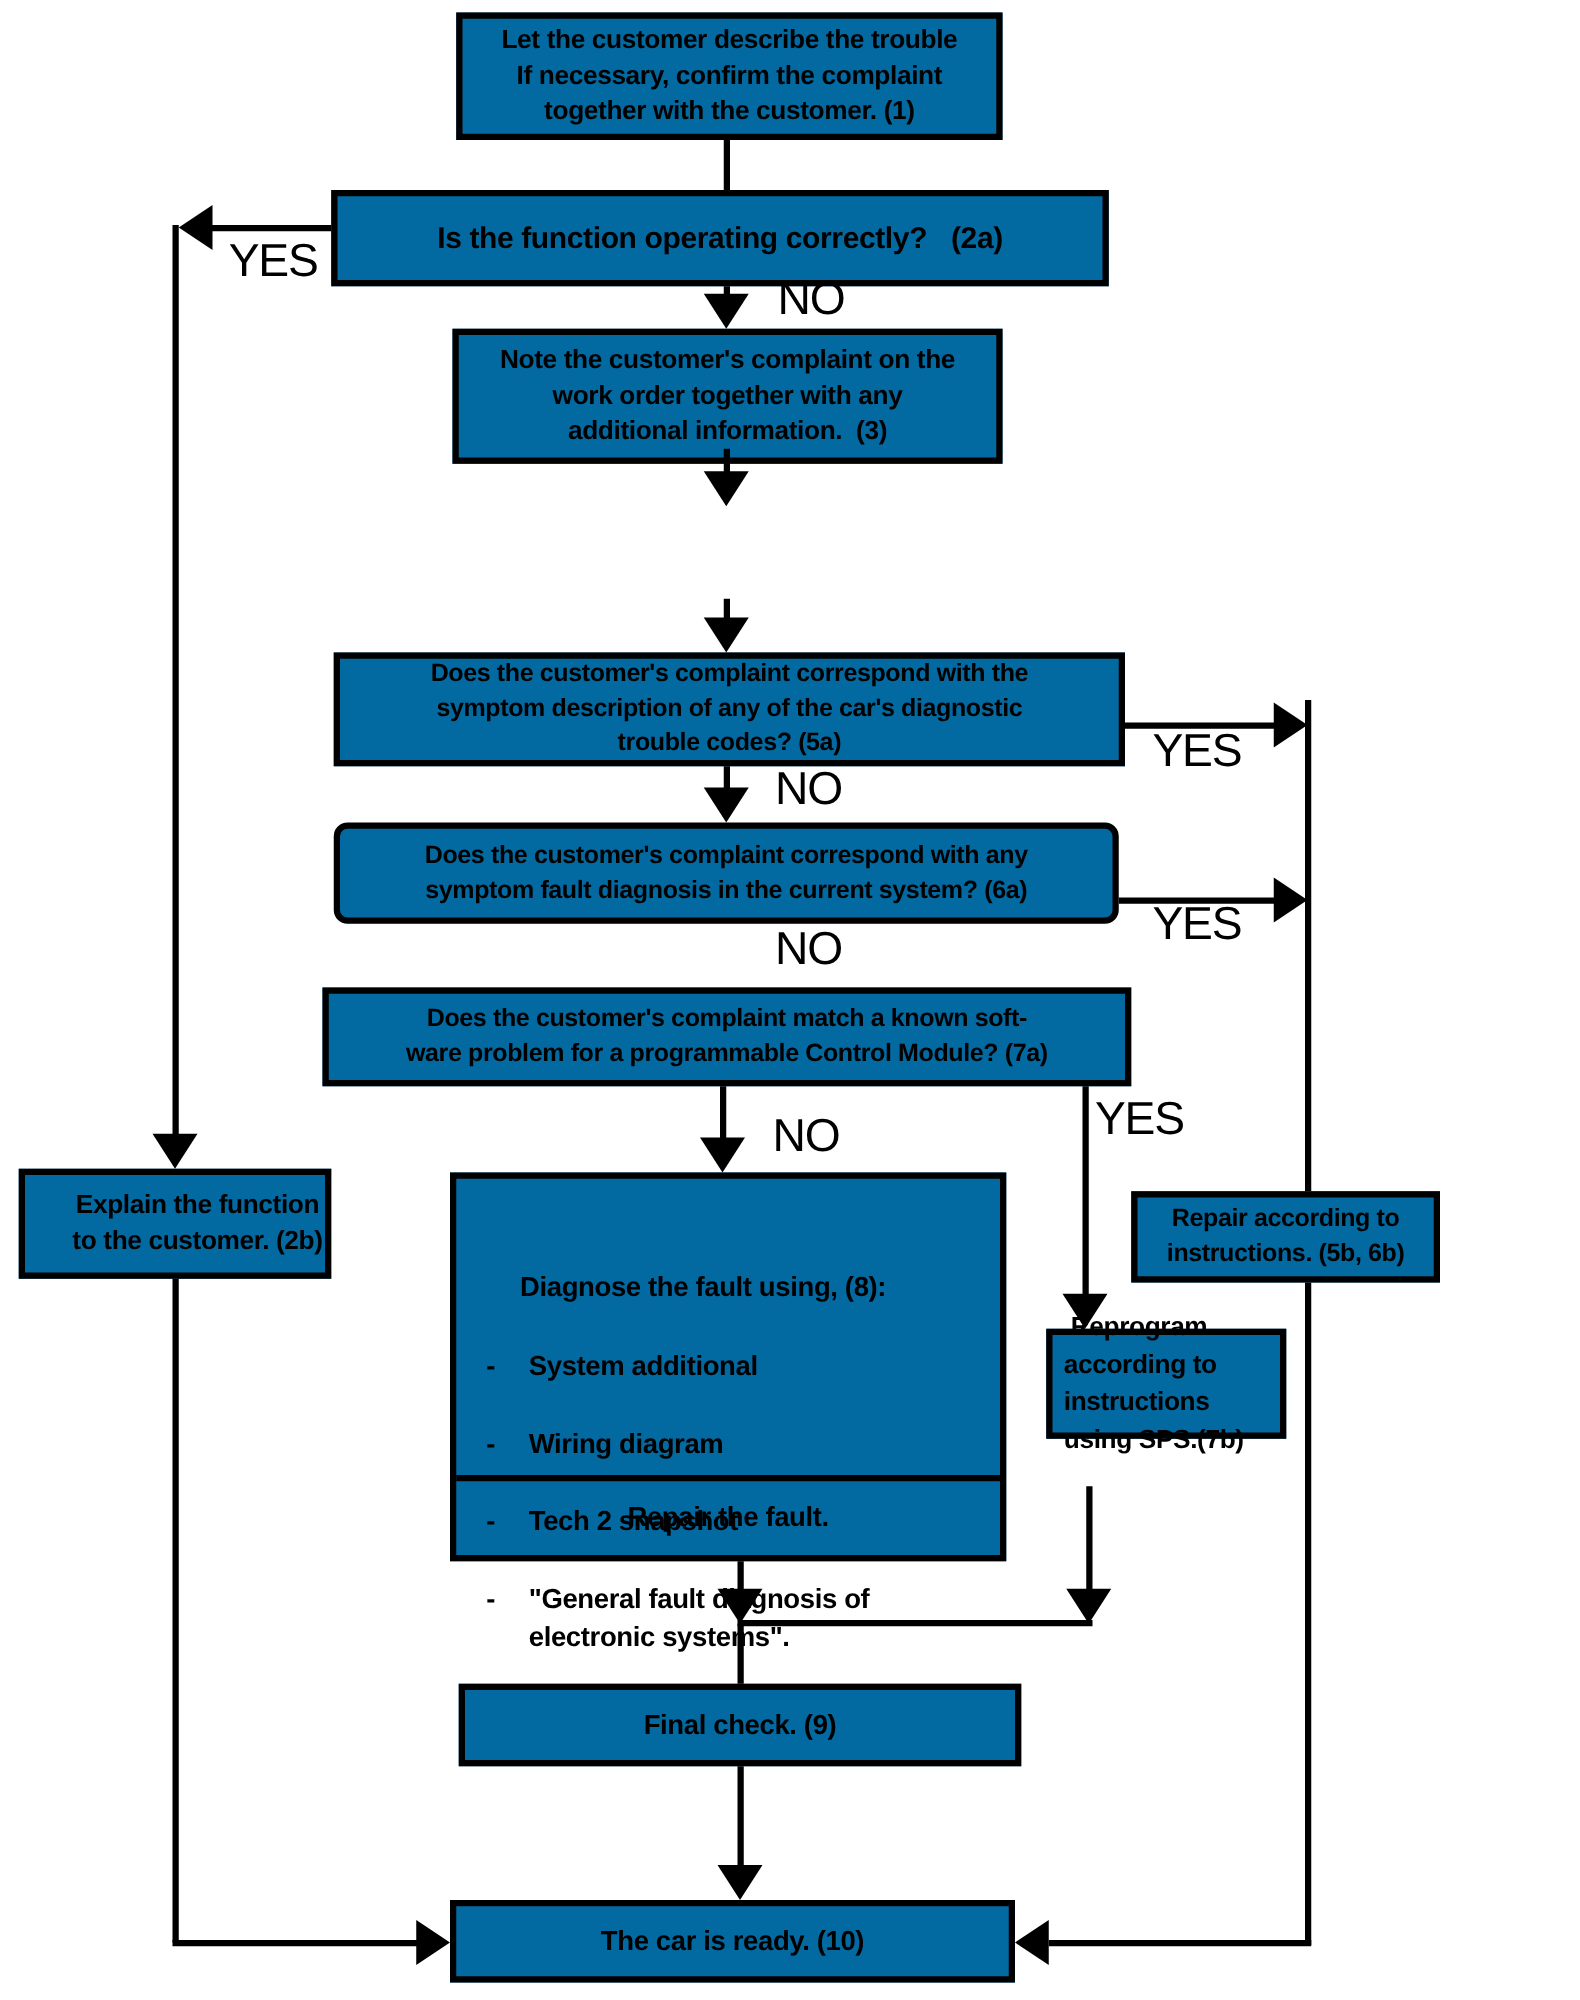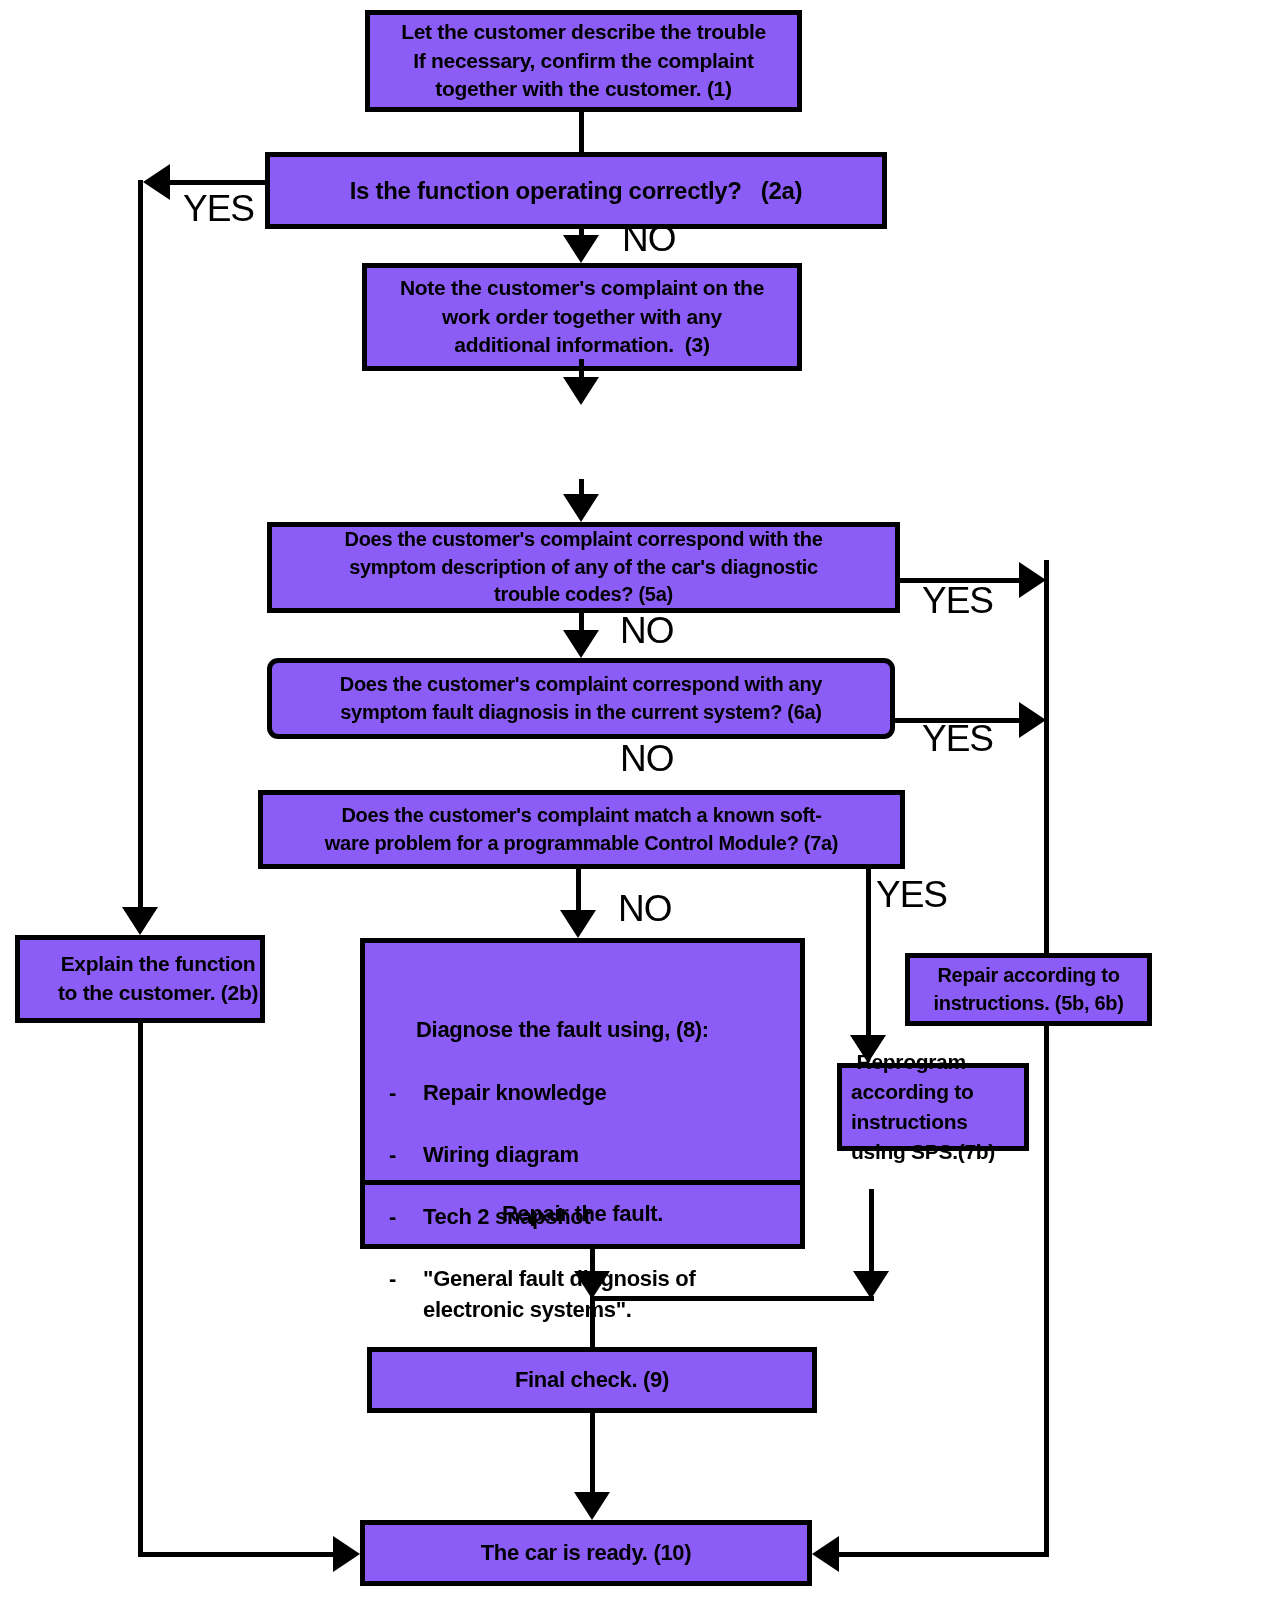--- a/index.html
+++ b/index.html
@@ -2,21 +2,21 @@
 <html><head>
 <meta charset="utf-8">
 <style>
   html,body{margin:0;padding:0;background:#ffffff;}
   #canvas{
     position:relative;width:1264px;height:1600px;background:#ffffff;
     font-family:"Liberation Sans","DejaVu Sans",sans-serif;color:#000;
     overflow:hidden;
   }
   .node{
-    position:absolute;box-sizing:border-box;border:5px solid #000;background:#8b5cf6;
+    position:absolute;box-sizing:border-box;border:5px solid #000;background:#0369a1;
     display:flex;align-items:center;justify-content:center;
     text-align:center;font-weight:bold;white-space:pre-line;
     line-height:1.38;letter-spacing:-0.3px;
   }
   .vline,.hline{position:absolute;background:#000;}
   .arr-d{position:absolute;width:0;height:0;
     border-left:18px solid transparent;border-right:18px solid transparent;
     border-top:28px solid #000;}
   .arr-r{position:absolute;width:0;height:0;
     border-top:18px solid transparent;border-bottom:18px solid transparent;
@@ -60,21 +60,21 @@
 symptom fault diagnosis in the current system? (6a)</div>
 
   <div class="node" style="left:258px;top:790px;width:647px;height:79px;font-size:20px;">Does the customer's complaint match a known soft-
 ware problem for a programmable Control Module? (7a)</div>
 
   <div class="node n8" style="left:360px;top:938px;width:445px;height:311px;">
     <div class="n8-top">
       <div class="n8-title">Diagnose the fault using, (8):</div>
       <div class="n8-bullet">
         <span class="n8-dash">-</span>
-        <span class="n8-btext">Repair knowledge</span>
+        <span class="n8-btext">System additional</span>
       </div>
       <div class="n8-bullet">
         <span class="n8-dash">-</span>
         <span class="n8-btext">Wiring diagram</span>
       </div>
       <div class="n8-bullet">
         <span class="n8-dash">-</span>
         <span class="n8-btext">Tech 2 snapshot</span>
       </div>
       <div class="n8-bullet">

